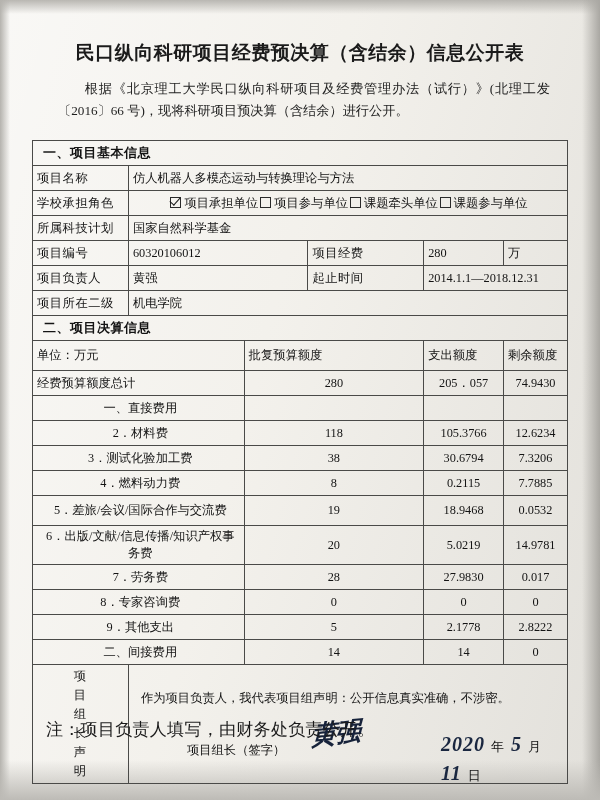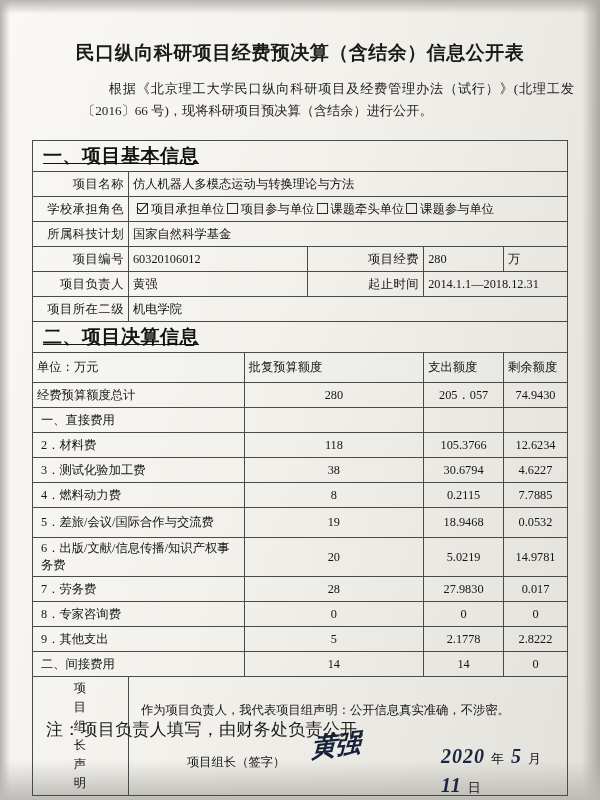--- a/index.html
+++ b/index.html
@@ -50,21 +50,20 @@
   }
   .intro {
     position: absolute;
     left: 58px; top: 78px;
     width: 492px;
     font-family: "Liberation Serif", serif;
     font-size: 13.2px;
     line-height: 22px;
     color: #1e1e1e;
     text-align: justify;
-    margin-left: 24px;
   }
   .intro .indent { display:inline-block; width:26px; }
 
   table.main {
     position: absolute;
     left: 32px;
     top: 140px;
     width: 536px;
     border-collapse: collapse;
     font-family: "Liberation Serif", serif;
@@ -72,32 +71,31 @@
     color: #141414;
   }
   table.main td {
     border: 1px solid #4a4a48;
     padding: 2px 4px;
     height: 20px;
     vertical-align: middle;
   }
   .sec {
     font-weight: bold;
-    font-size: 19px;
+    font-size: 13px;
     padding-left: 10px !important;
     letter-spacing: 0.5px;
-    text-decoration: underline;
   }
   .lbl {
-    text-align: right;
+    text-align: left;
     white-space: nowrap;
     letter-spacing: 0.5px;
   }
   .ctr { text-align: left; }
-  .lft { text-align: left; padding-left: 8px !important; }
+  .lft { text-align: center; padding-left: 8px !important; }
   .num { text-align: center; }
   .tall { height: 30px; }
 
   .cb {
     display: inline-block;
     width: 9px; height: 9px;
     border: 1px solid #2a2a2a;
     position: relative;
     margin-right: 3px;
     vertical-align: -1px;
@@ -255,21 +253,21 @@
       <tr>
         <td colspan="2" class="lft">2．材料费</td>
         <td colspan="2" class="num">118</td>
         <td class="num">105.3766</td>
         <td class="num">12.6234</td>
       </tr>
       <tr>
         <td colspan="2" class="lft">3．测试化验加工费</td>
         <td colspan="2" class="num">38</td>
         <td class="num">30.6794</td>
-        <td class="num">4.6227</td>
+        <td class="num">7.3206</td>
       </tr>
       <tr>
         <td colspan="2" class="lft">4．燃料动力费</td>
         <td colspan="2" class="num">8</td>
         <td class="num">0.2115</td>
         <td class="num">7.7885</td>
       </tr>
       <tr class="tall">
         <td colspan="2" class="lft">5．差旅/会议/国际合作与交流费</td>
         <td colspan="2" class="num">19</td>

